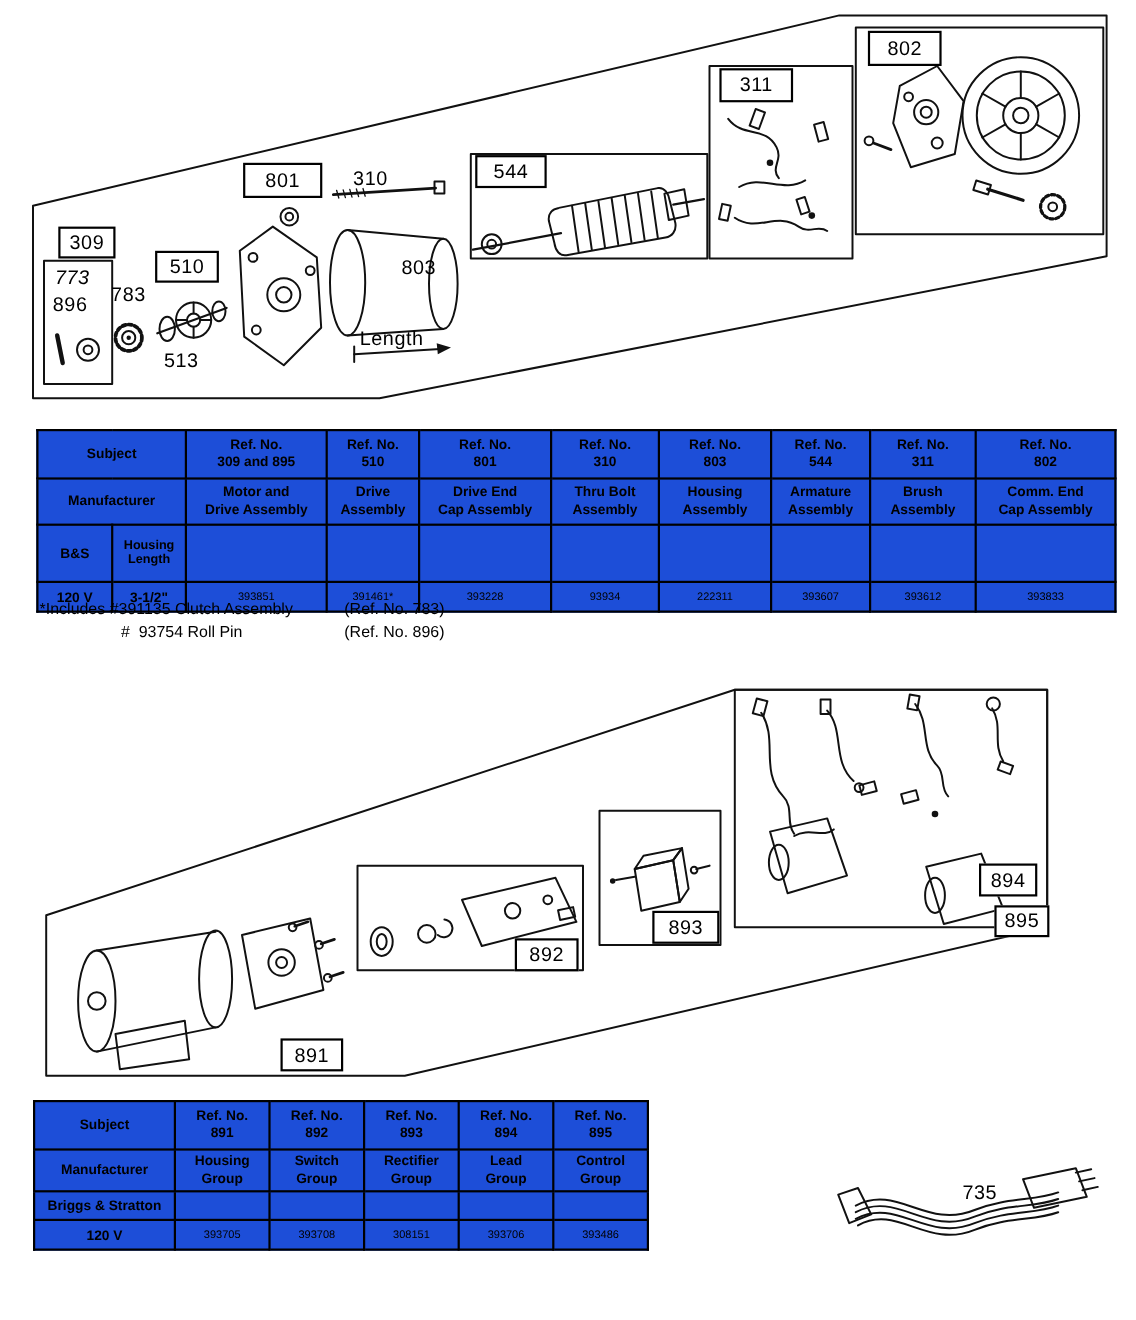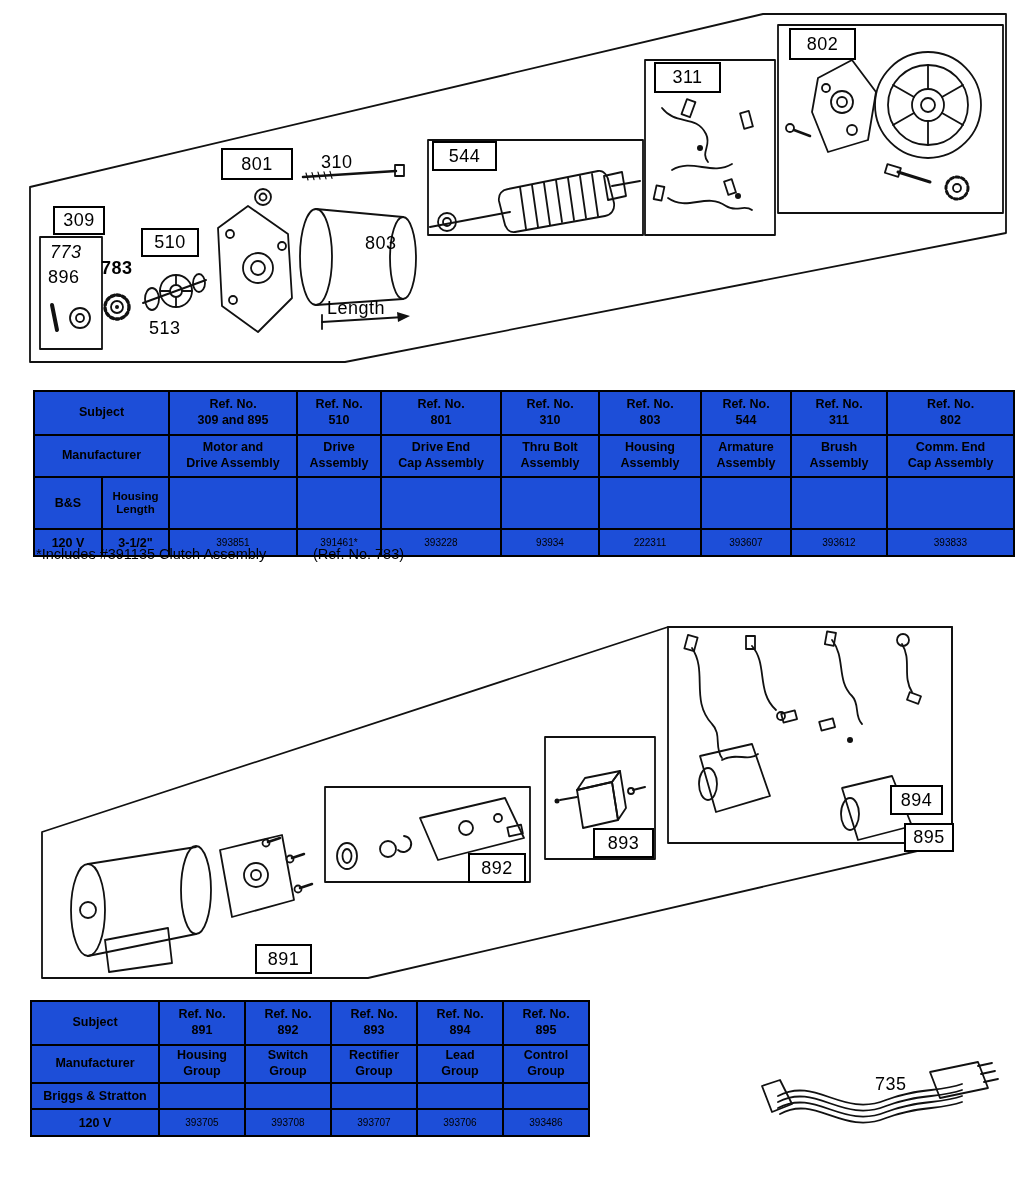--- a/index.html
+++ b/index.html
@@ -225,21 +225,21 @@
         <line x1="978" y1="1066" x2="992" y2="1063"></line>
         <line x1="981" y1="1074" x2="995" y2="1071"></line>
         <line x1="984" y1="1082" x2="998" y2="1079"></line>
       </g>
     </g>
   </svg>
 
   <div class="callout" style="left:53px;  top:182px; width:52px; height:29px;margin-top:24px;">309</div>
   <div class="plain" style="left:50px;  top:242px;font-style:italic;">773</div>
   <div class="plain" style="left:48px;  top:267px;">896</div>
-  <div class="plain" style="left:101px; top:258px;font-weight:bold;">783</div>
+  <div class="plain" style="left:101px; top:258px;">783</div>
   <div class="callout" style="left:141px; top:228px; width:58px; height:29px;">510</div>
   <div class="plain" style="left:149px; top:318px;">513</div>
   <div class="callout" style="left:221px; top:148px; width:72px; height:32px;">801</div>
   <div class="plain" style="left:321px; top:152px;">310</div>
   <div class="plain" style="left:365px; top:233px;">803</div>
   <div class="plain" style="left:327px; top:298px;">Length</div>
   <div class="callout" style="left:432px; top:141px; width:65px; height:30px;">544</div>
   <div class="callout" style="left:654px; top:62px;  width:67px; height:31px;">311</div>
   <div class="callout" style="left:789px; top:28px;  width:67px; height:32px;">802</div>
 
@@ -321,20 +321,24 @@
       <td>393833</td>
     </tr>
   </tbody>
     </table>
 
   <div class="footnote">
     <div class="fn-line">
       <span class="fn-text">*Includes #391135 Clutch Assembly</span>
       <span class="fn-ref">(Ref. No. 783)</span>
     </div>
+    <div class="fn-line">
+      <span class="fn-text indent">#  93754 Roll Pin</span>
+      <span class="fn-ref">(Ref. No. 896)</span>
+    </div>
   </div>
 
   <div class="callout" style="left:255px; top:944px; width:57px; height:30px;">891</div>
   <div class="callout" style="left:468px; top:853px; width:58px; height:30px;">892</div>
   <div class="callout" style="left:593px; top:828px; width:61px; height:30px;">893</div>
   <div class="callout" style="left:890px; top:785px; width:53px; height:30px;">894</div>
   <div class="callout" style="left:904px; top:823px; width:50px; height:29px;">895</div>
   <div class="plain" style="left:875px; top:1074px;">735</div>
 
   <table class="parts-table" style="left:30px; top:1000px; width:558px;">
@@ -378,20 +382,20 @@
       <td></td>
       <td></td>
       <td></td>
       <td></td>
       <td></td>
     </tr>
     <tr style="height:27px">
       <td class="hdr">120 V</td>
       <td>393705</td>
       <td>393708</td>
-      <td>393707</td>
+      <td>308151</td>
       <td>393706</td>
       <td>393486</td>
     </tr>
   </tbody>
     </table>
 
 </div>
 
 </body></html>

